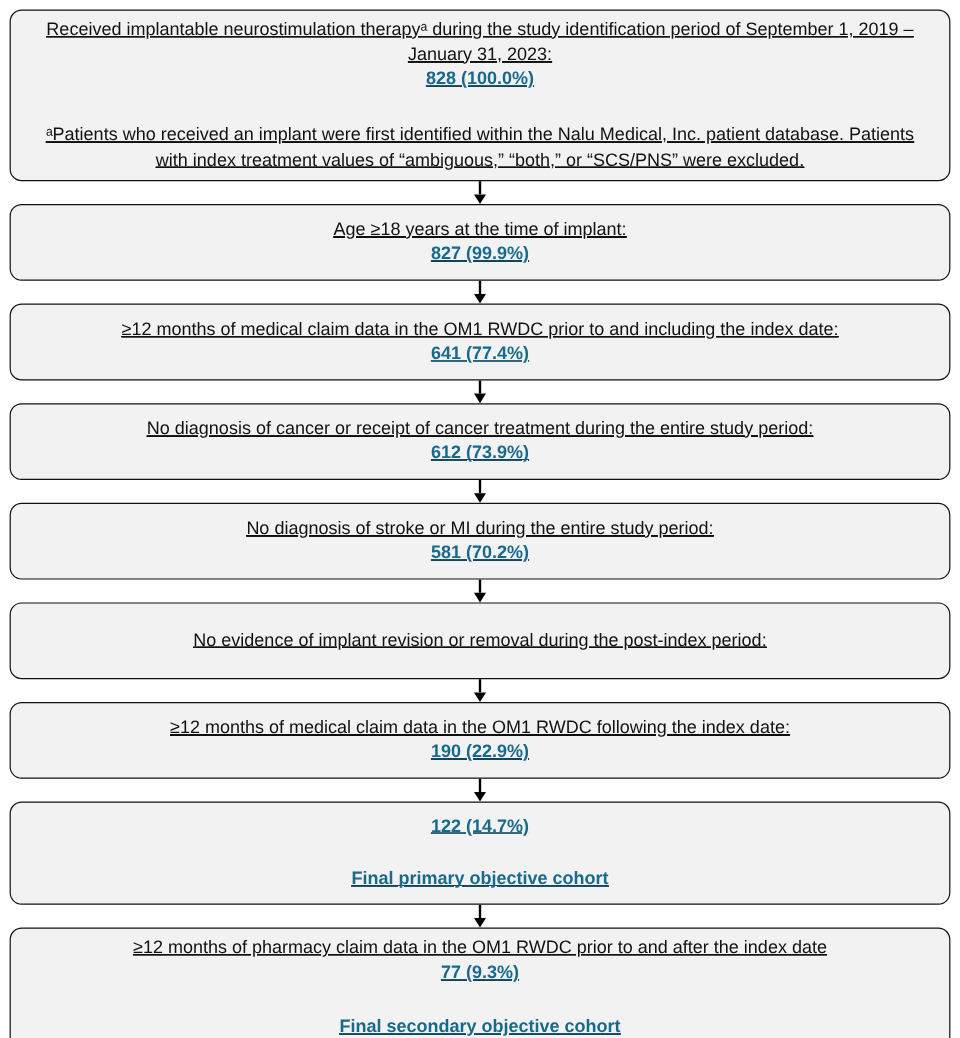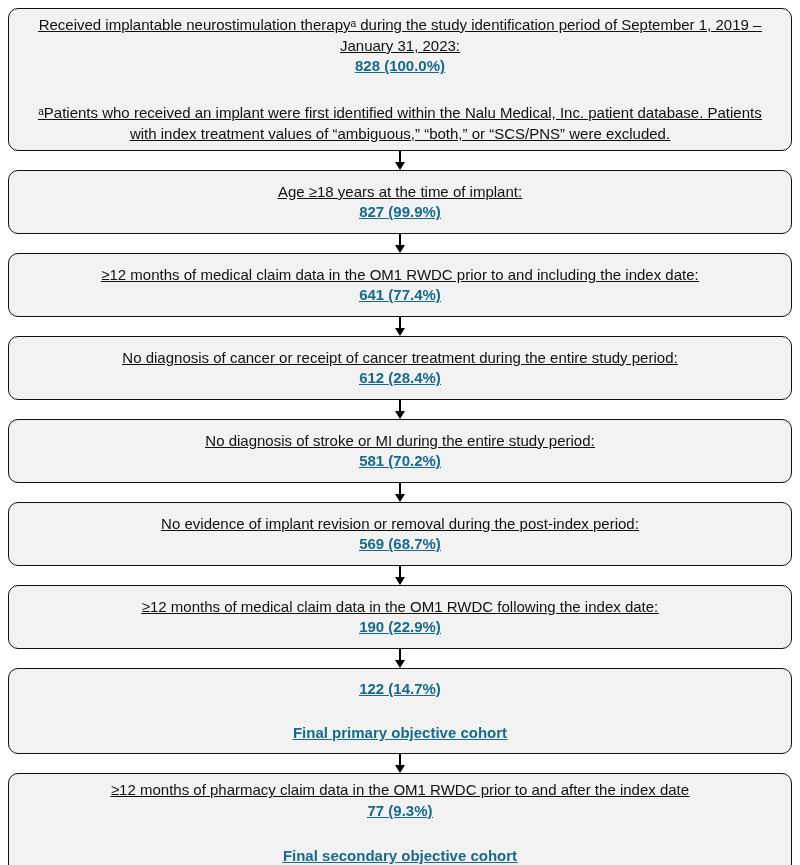--- a/index.html
+++ b/index.html
@@ -100,41 +100,40 @@
     <div class="box-value">641 (77.4%)</div>
   </div>
 
   <div class="arrow">
     <div class="arrow-line"></div>
     <div class="arrow-head"></div>
   </div>
 
   <div class="box b-mid">
     <div class="box-text">No diagnosis of cancer or receipt of cancer treatment during the entire study period:</div>
-    <div class="box-value">612 (28.4%)</div>
+    <div class="box-value">612 (73.9%)</div>
   </div>
 
   <div class="arrow">
     <div class="arrow-line"></div>
     <div class="arrow-head"></div>
   </div>
 
   <div class="box b-mid">
     <div class="box-text">No diagnosis of stroke or MI during the entire study period:</div>
     <div class="box-value">581 (70.2%)</div>
   </div>
 
   <div class="arrow">
     <div class="arrow-line"></div>
     <div class="arrow-head"></div>
   </div>
 
   <div class="box b-mid">
     <div class="box-text">No evidence of implant revision or removal during the post-index period:</div>
-    <div class="box-value">569 (68.7%)</div>
   </div>
 
   <div class="arrow">
     <div class="arrow-line"></div>
     <div class="arrow-head"></div>
   </div>
 
   <div class="box b-mid">
     <div class="box-text">≥12 months of medical claim data in the OM1 RWDC following the index date:</div>
     <div class="box-value">190 (22.9%)</div>

